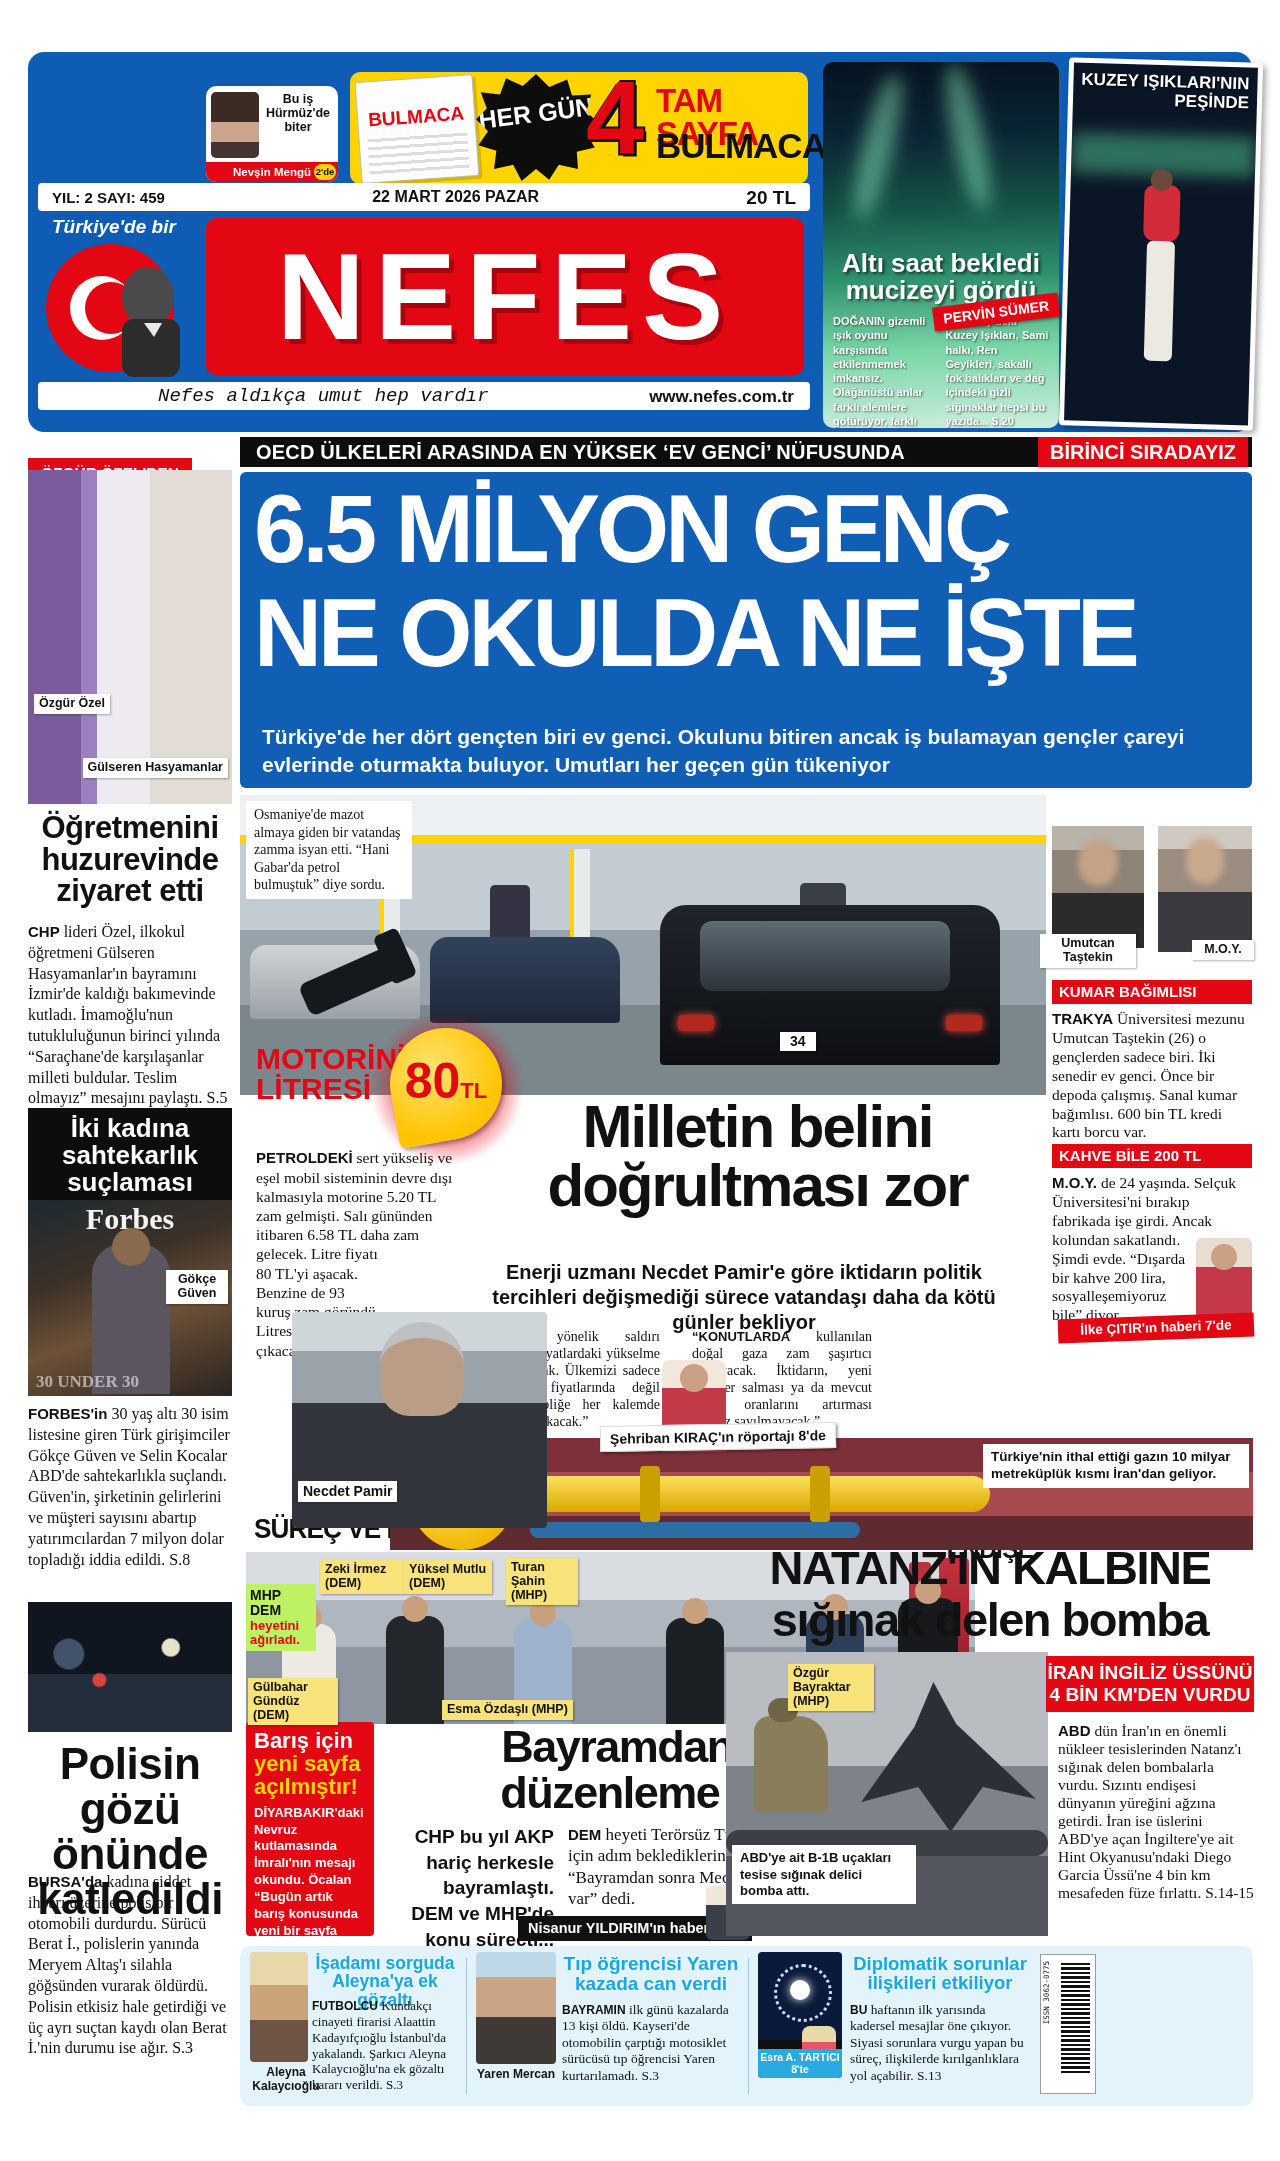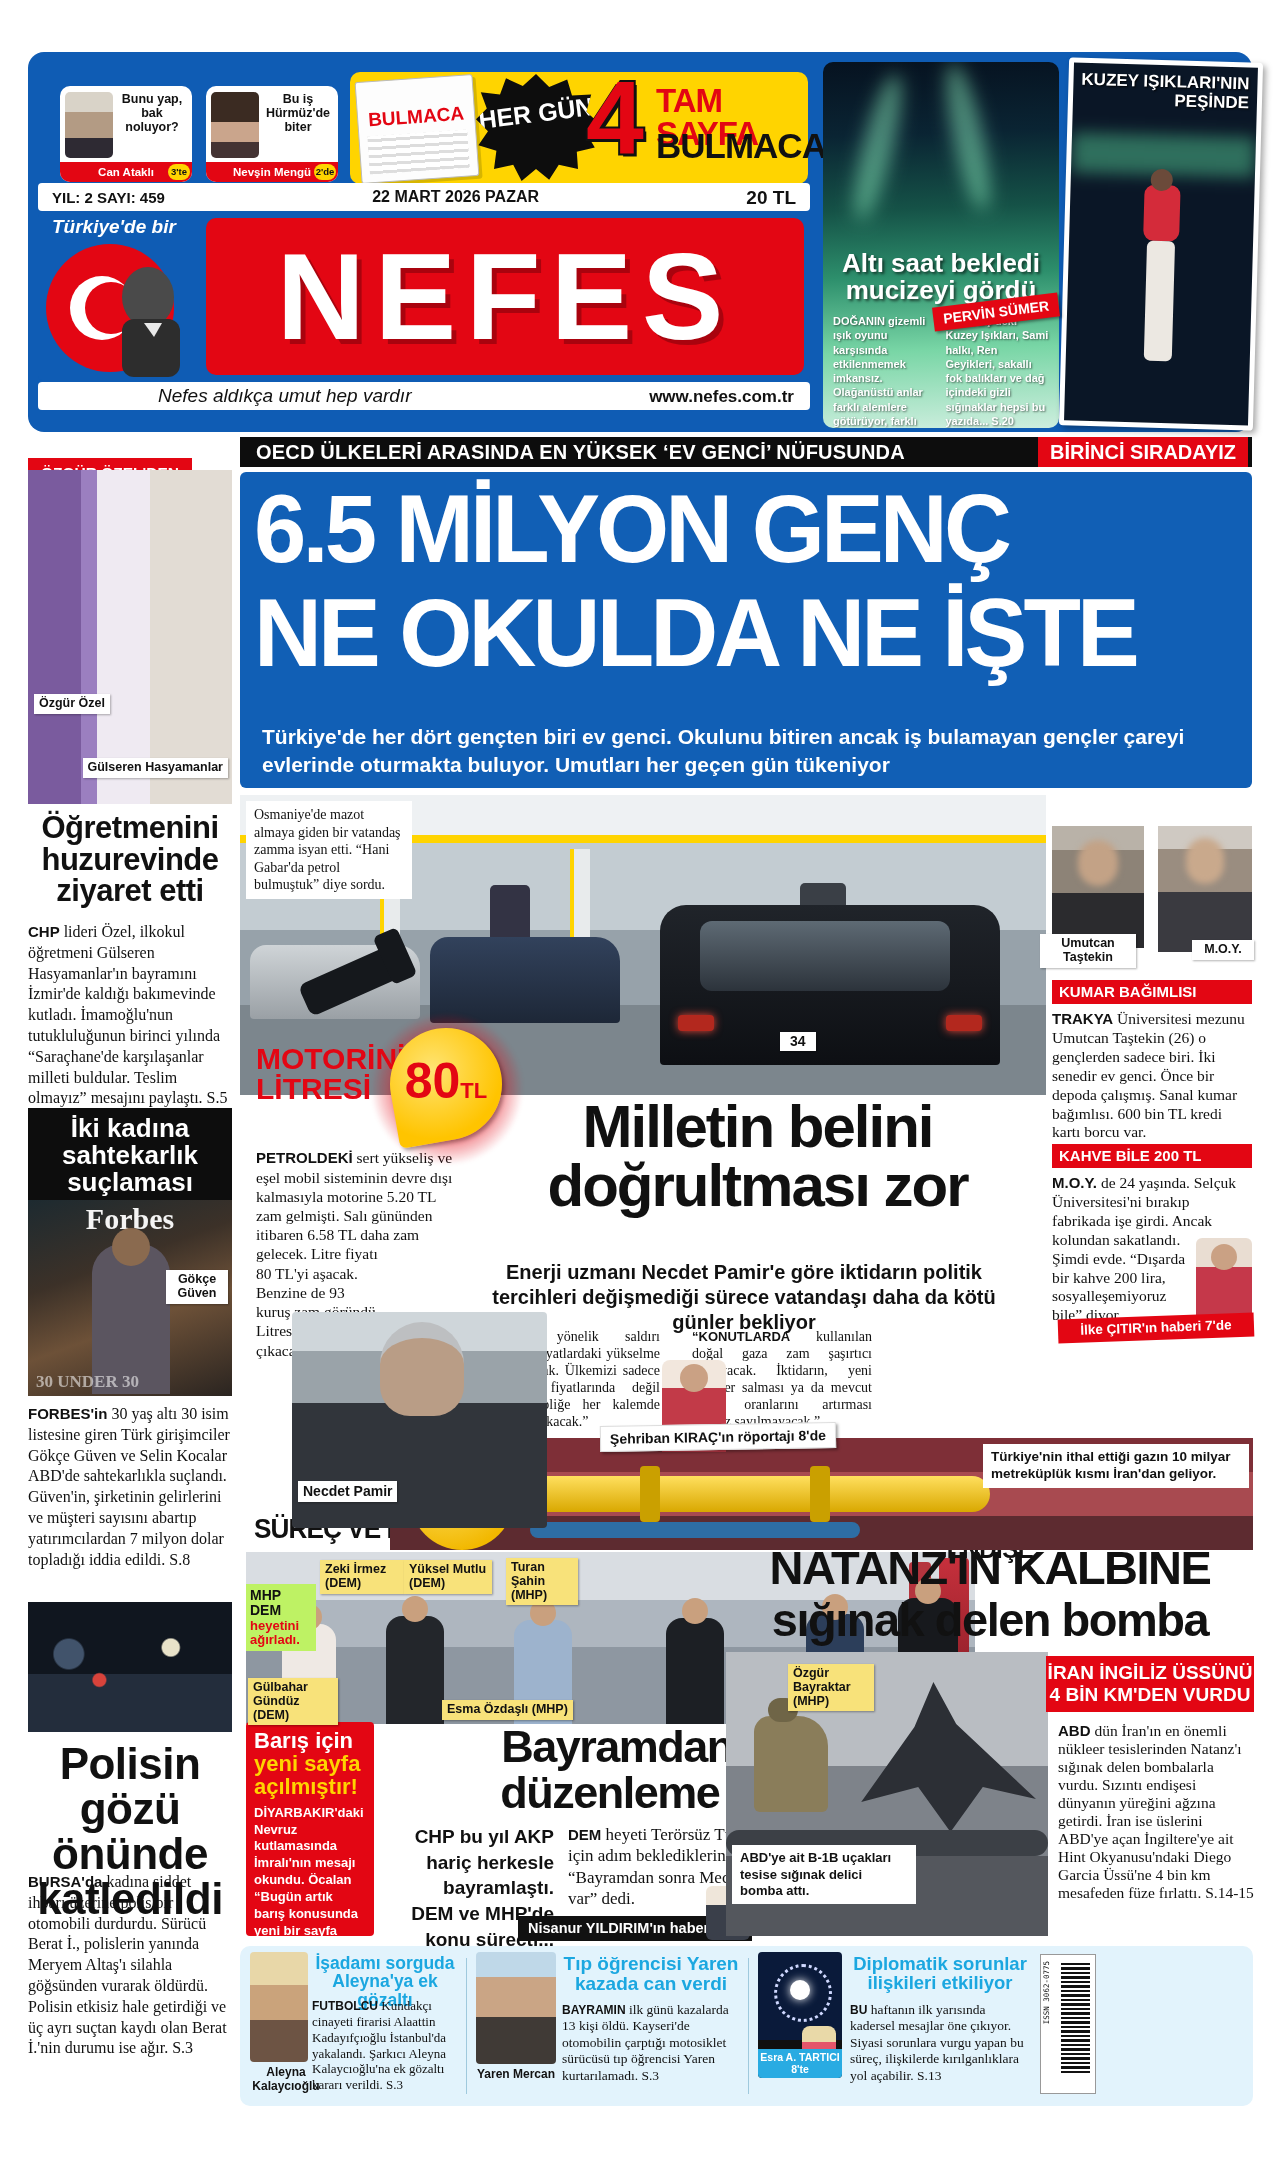--- a/index.html
+++ b/index.html
@@ -1,19 +1,19 @@
 <!DOCTYPE html>
 <html><head>
 <meta charset="utf-8">
 <style>
   html,body{margin:0;padding:0;background:#e8e8e8}
   .page{position:relative;width:1280px;height:2161px;background:#fff;overflow:hidden;
         font-family:"Liberation Sans",sans-serif;color:#111}
   .abs{position:absolute}
-  .ser{font-family:Liberation Sans, sans-serif}
+  .ser{font-family:Liberation Mono, monospace}
   .w{color:#fff}
   
   .banner{left:28px;top:52px;width:1224px;height:380px;background:#0f5cb4;border-radius:16px}
   .colcard{width:132px;height:96px;background:#fff;border-radius:10px;overflow:hidden}
   .colphoto{position:absolute;left:5px;top:6px;width:48px;height:66px;border-radius:5px}
   .colq{position:absolute;left:56px;top:7px;width:72px;font:700 12.5px/1.1 "Liberation Sans",sans-serif;text-align:center}
   .colname{position:absolute;left:0;bottom:0;width:100%;height:20px;background:#e30613;color:#fff;
            font:700 11.5px/20px "Liberation Sans",sans-serif;text-align:center}
   .colpage{position:absolute;right:2px;bottom:2px;width:22px;height:16px;background:#ffd400;color:#111;
            border-radius:8px;font:800 9.5px/16px "Liberation Sans",sans-serif;text-align:center;z-index:2}
@@ -123,26 +123,20 @@
   .issn{position:absolute;left:2px;top:6px;font:400 7.5px/1 "DejaVu Sans Mono",monospace;writing-mode:vertical-rl;transform:rotate(180deg)}
   .photo-label{font:700 12px/1.15 "Liberation Sans",sans-serif;text-align:center}
 </style>
 </head>
 <body>
 
 <div class="page">
 
   <div class="abs banner">
 
-    <div class="abs colcard" style="left:32px;top:34px">
-      <div class="colphoto" style="background:linear-gradient(180deg,#d9d3c8 0 30%,#b39b84 30% 70%,#2e2a33 70%)"></div>
-      <div class="colq">Bunu yap, bak noluyor?</div>
-      <div class="colname">Can Ataklı</div>
-      <div class="colpage">3'te</div>
-    </div>
 
     <div class="abs colcard" style="left:178px;top:34px">
       <div class="colphoto" style="background:linear-gradient(180deg,#3b2b22 0 45%,#caa58c 45% 75%,#433 75%)"></div>
       <div class="colq">Bu iş Hürmüz'de biter</div>
       <div class="colname">Nevşin Mengü</div>
       <div class="colpage">2'de</div>
     </div>
 
     <div class="abs promo">
       <div class="abs thumb">

